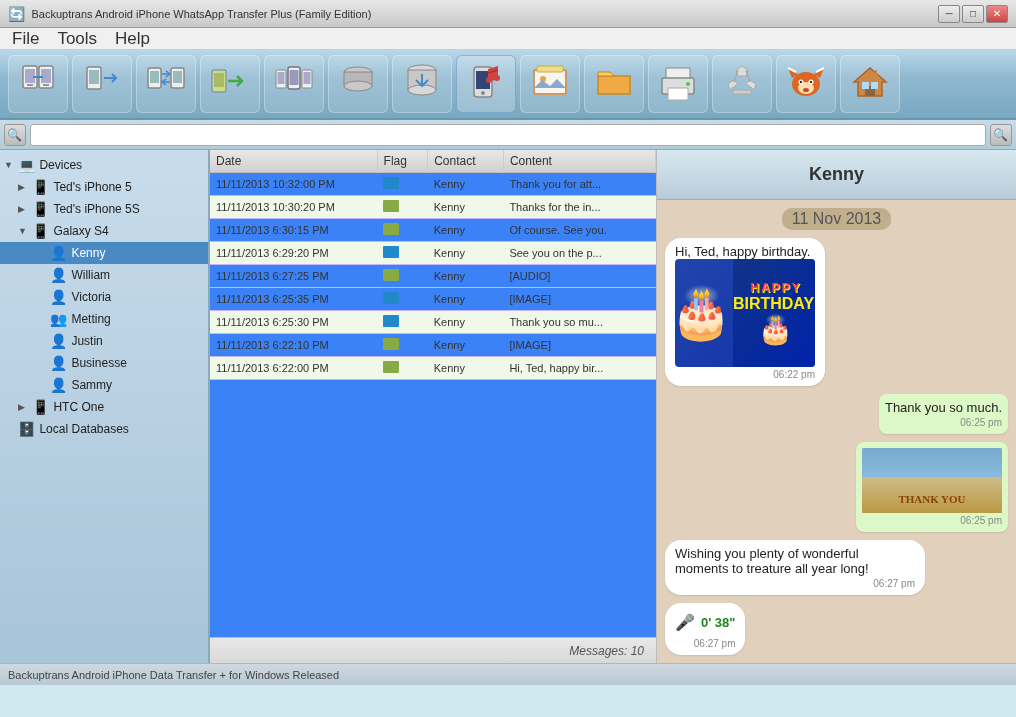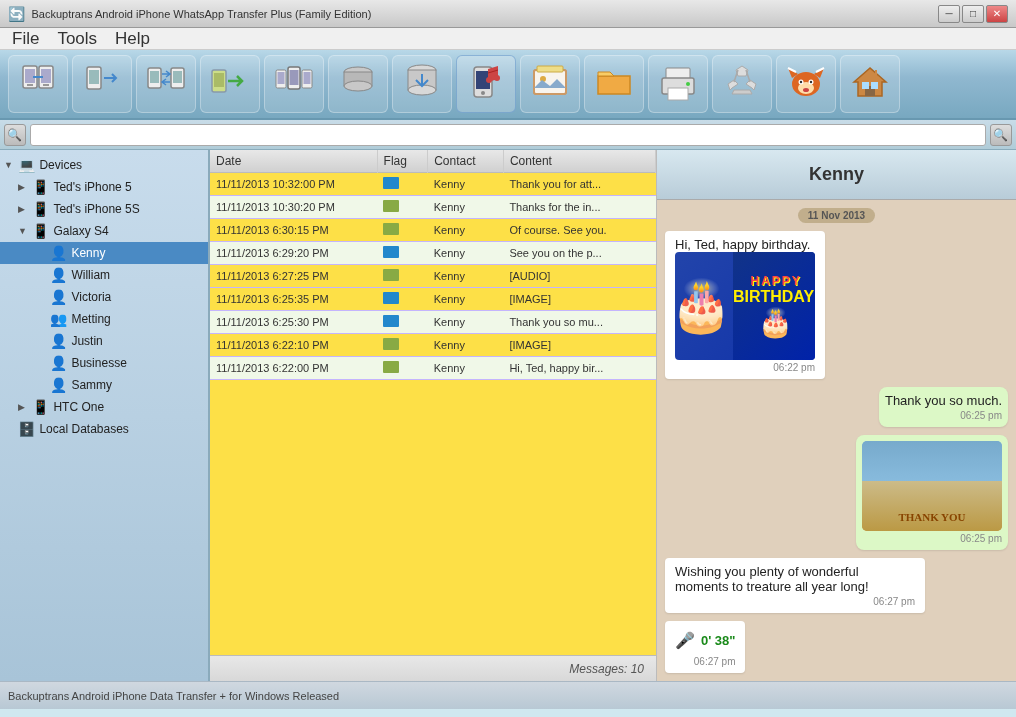--- a/index.html
+++ b/index.html
@@ -124,21 +124,21 @@
     .tree-item .tree-icon { font-size: 14px; }
     .tree-item .tree-label { font-size: 12px; }
     .tree-indent-1 { padding-left: 18px; }
     .tree-indent-2 { padding-left: 36px; }
 
     
     #middle-panel {
       flex: 1;
       display: flex;
       flex-direction: column;
-      background: #fde047;
+      background: #3b82f6;
       overflow: hidden;
     }
 
     #msg-table {
       width: 100%;
       border-collapse: collapse;
       font-size: 12px;
     }
     #msg-table thead tr {
       background: linear-gradient(to bottom, #e8e8e8, #d0d0d0);
@@ -214,30 +214,29 @@
       padding: 8px;
       background: #e0d0bc;
       display: flex;
       flex-direction: column;
       gap: 8px;
     }
 
     .date-badge {
       background: rgba(180,160,120,0.7);
       color: #555;
-      font-size: 10px;
+      font-size: 16px;
       border-radius: 10px;
       padding: 2px 10px;
       align-self: center;
-      font-weight: bold;
     }
 
     .msg-bubble-left {
       background: white;
-      border-radius: 4px;
+      border-radius: 16px;
       padding: 6px 10px;
       max-width: 260px;
       align-self: flex-start;
       position: relative;
       box-shadow: 0 1px 2px rgba(0,0,0,0.1);
     }
     .msg-bubble-right {
       background: #dcf8c6;
       border-radius: 8px;
       padding: 6px 6px;
@@ -258,25 +257,25 @@
       border-radius: 4px;
       overflow: hidden;
     }
     .img-birthday::before {
       content: '🎂';
       font-size: 50px;
     }
 
     
     .img-thankyou {
-      width: 140px; height: 90px;
+      width: 140px; height: 65px;
       background: linear-gradient(180deg, #88bbdd 0%, #88bbdd 40%, #ddcc88 40%, #cc9944 100%);
       position: relative;
       display: flex; align-items: flex-end; justify-content: center;
-      border-radius: 5px;
+      border-radius: 0;
       overflow: hidden;
     }
     .img-thankyou-text {
       font-size: 11px;
       font-weight: bold;
       color: #884400;
       font-family: serif;
       text-align: center;
       padding-bottom: 8px;
     }
@@ -294,21 +293,21 @@
     #right-panel-scroll {
       flex: 1;
       overflow-y: auto;
     }
     ::-webkit-scrollbar { width: 12px; }
     ::-webkit-scrollbar-track { background: #d0d0d0; }
     ::-webkit-scrollbar-thumb { background: #a0a0a0; border: 1px solid #888; border-radius: 3px; }
 
     
     #status-bar {
-      height: 28px;
+      height: 22px;
       background: linear-gradient(to bottom, #d0d8e0, #b8c8d4);
       border-top: 1px solid #aab8c4;
       display: flex;
       align-items: center;
       padding: 0 8px;
       font-size: 11px;
       color: #444;
     }
   </style>
 </head>

